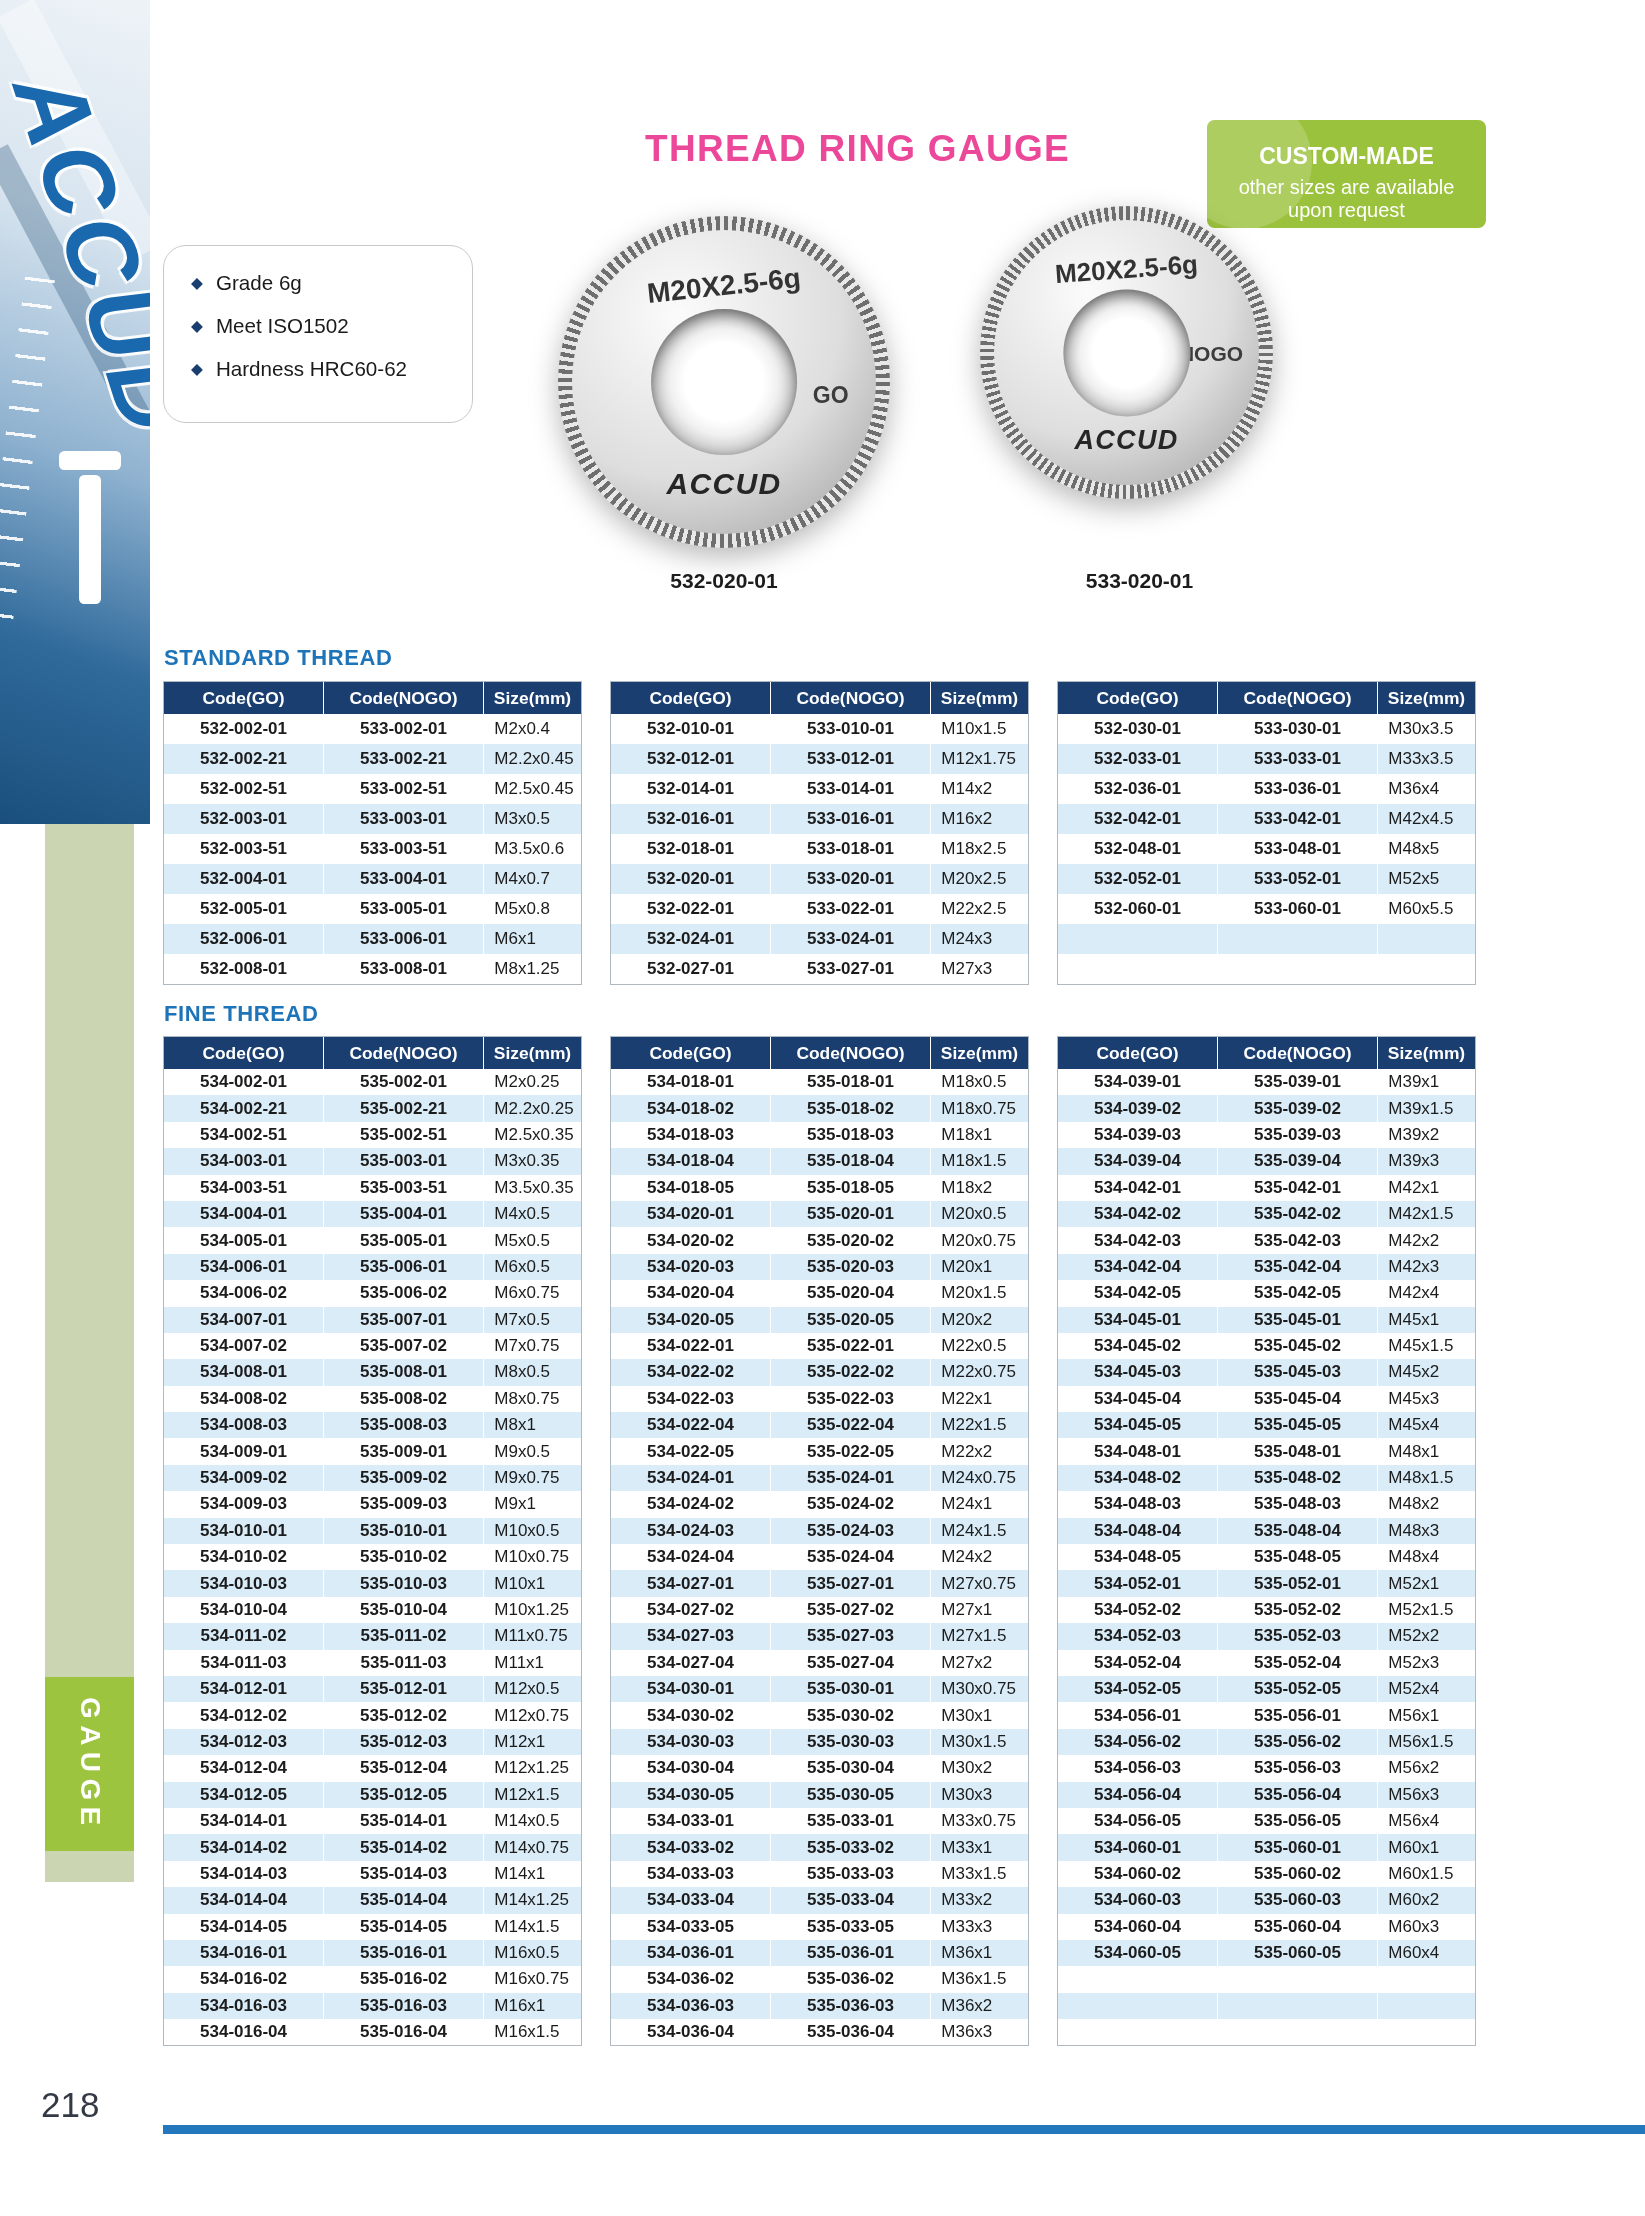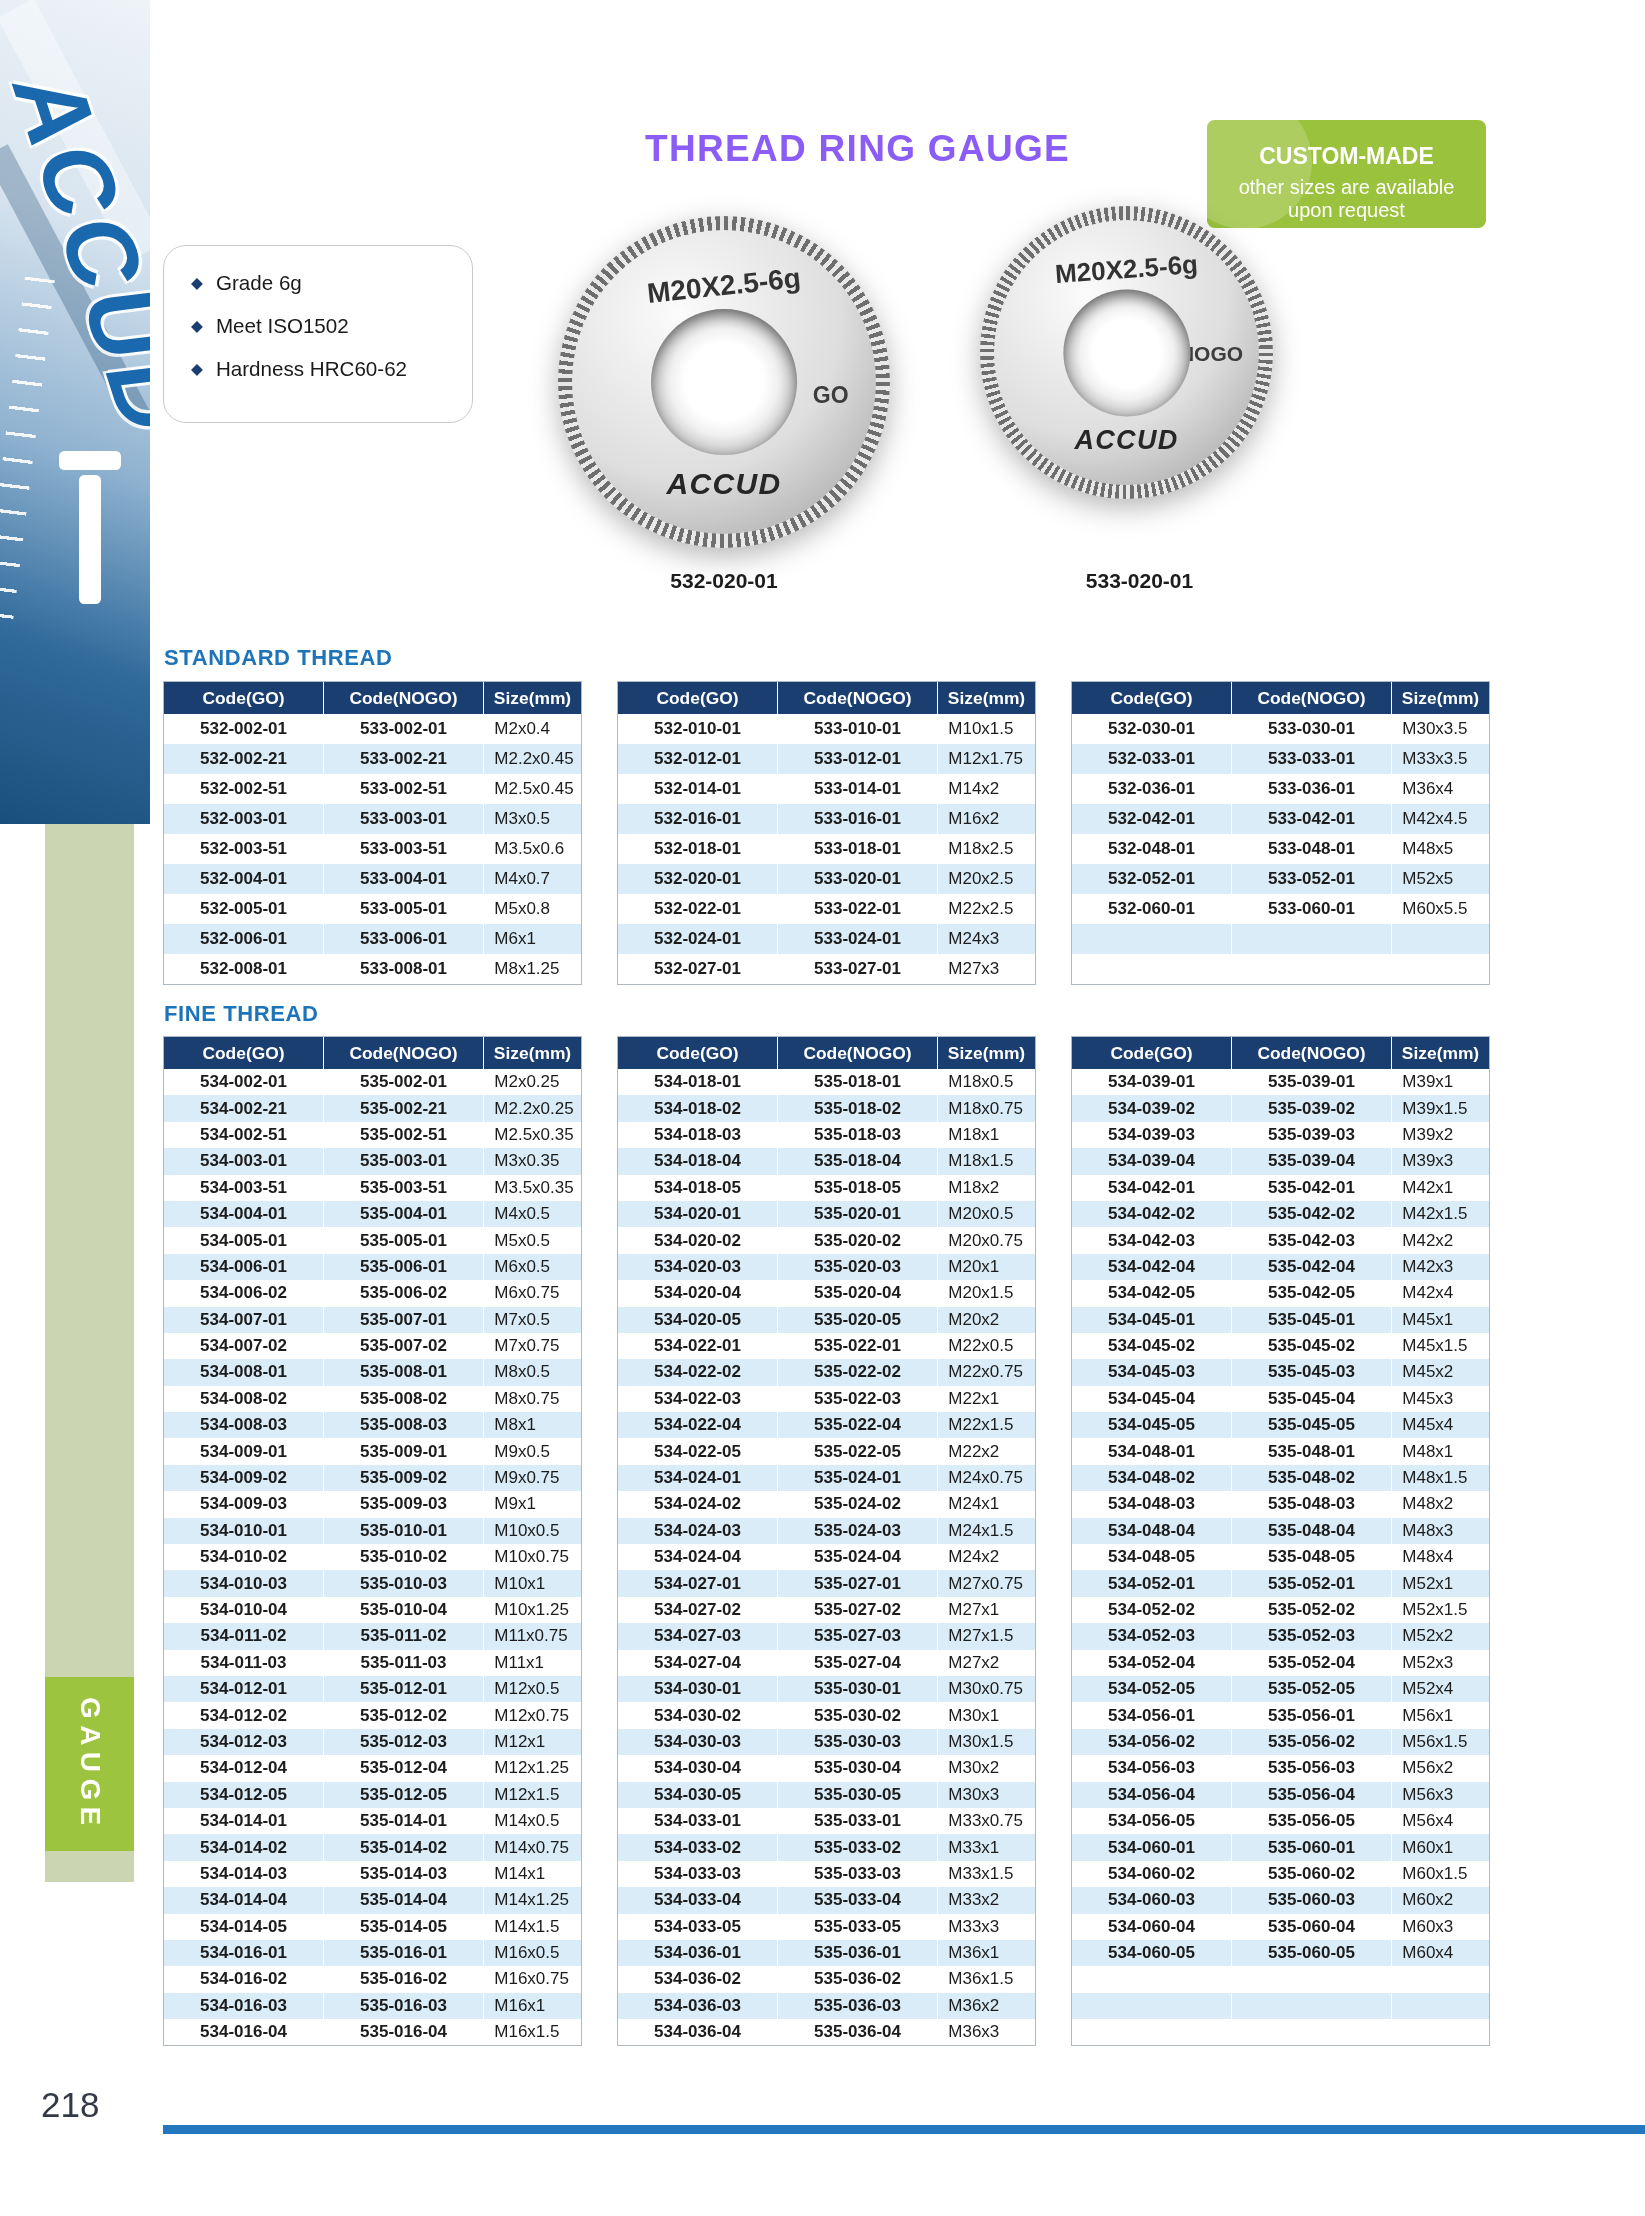--- a/index.html
+++ b/index.html
@@ -29,21 +29,21 @@
   .page-number{position:absolute;left:41px;top:2085px;font-size:35px;color:#333a45;}
 
   
   .banner{position:absolute;left:163px;top:123px;width:426px;height:57px;
     background:linear-gradient(90deg,#0d5fa9,#1e82c4);}
   .banner::after{content:'';position:absolute;right:-40px;top:0;width:0;height:0;
     border-top:28px solid transparent;border-bottom:28px solid transparent;border-left:40px solid #1e82c4;}
   .banner-text{display:block;line-height:57px;padding-left:23px;font-size:34px;font-weight:bold;
     color:#fff;letter-spacing:0.6px;}
   .page-title{position:absolute;left:645px;top:128px;margin:0;font-size:37px;font-weight:bold;
-    color:#8b5cf6;letter-spacing:1.3px;}
+    color:#ec4899;letter-spacing:1.3px;}
   .badge{position:absolute;left:1207px;top:120px;width:279px;height:108px;background:#9bc23d;
     border-radius:7.7px;overflow:hidden;color:#fff;text-align:center;box-sizing:border-box;padding-top:23px;}
   .badge::before{content:'';position:absolute;left:-30px;top:-26px;width:135px;height:135px;
     border-radius:50%;background:rgba(255,255,255,.18);}
   .badge-title{position:relative;font-size:23px;font-weight:bold;margin-bottom:6.4px;}
   .badge-line{position:relative;font-size:20px;line-height:23px;}
 
   
   .features{position:absolute;left:163px;top:245px;width:310px;height:178px;border:1.9px solid #c9c9c9;
     border-radius:23px;box-sizing:border-box;padding:24.5px 0 0 27px;}
@@ -71,21 +71,21 @@
     font-style:italic;letter-spacing:1.3px;color:#262626;}
   .nogo .brandmark{font-size:27px;}
   .ring-code{position:absolute;font-size:21px;font-weight:bold;color:#1c1c1c;text-align:center;}
   .code-go{left:558px;top:569px;width:332px;}
   .code-nogo{left:993px;top:569px;width:293px;}
 
   
   .section-title{position:absolute;left:164px;font-size:22px;font-weight:bold;color:#1d74b9;letter-spacing:0.6px;}
   #std-title{top:645px;}
   #fine-title{top:1001px;}
-  .tables-row{position:absolute;left:163px;display:flex;gap:35px;align-items:flex-end;}
+  .tables-row{position:absolute;left:163px;display:flex;gap:28px;align-items:flex-end;}
   #std-tables{top:681px;}
   #fine-tables{top:1036px;}
   table{border-collapse:separate;border-spacing:0;width:417px;table-layout:fixed;
     border:1.3px solid #aeb9c2;background:#fff;}
   th{background:#1a3e70;color:#fff;font-size:17.4px;font-weight:bold;height:32px;
     border-right:1.9px solid #fff;text-align:center;padding:0;}
   th:last-child{border-right:none;}
   th:nth-child(1){width:159px;} th:nth-child(2){width:159px;} th:nth-child(3){width:97px;}
   td{font-size:17px;color:#1c1c1c;border-right:1.9px solid #fff;padding:0;text-align:center;overflow:hidden;}
   td:last-child{border-right:none;}

